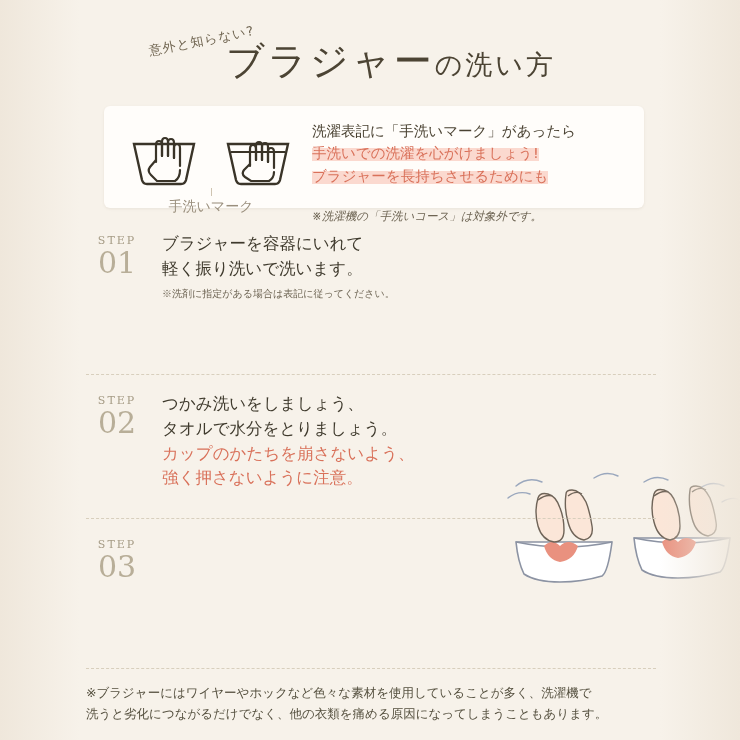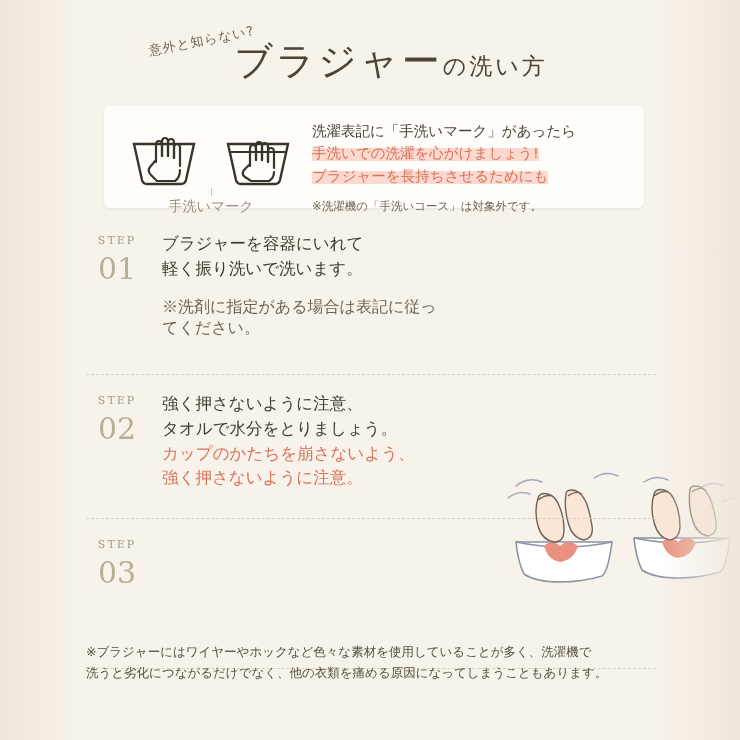--- a/index.html
+++ b/index.html
@@ -59,21 +59,21 @@
   .main-title {
     font-size: 38px;
     color: #4c4434;
     letter-spacing: 3px;
     font-family: "DejaVu Serif", serif;
     white-space: nowrap;
     margin-left: 42px;
     margin-top: 14px;
   }
   .main-title .small {
-    font-size: 23px;
+    font-size: 27px;
   }
 
   
   .markbox {
     position: absolute;
     left: 104px;
     top: 106px;
     width: 540px;
     height: 102px;
     background: #fffdfa;
@@ -117,24 +117,25 @@
     font-size: 14.5px;
     line-height: 1.55;
     color: #4a4232;
     font-family: "DejaVu Sans", sans-serif;
   }
   .hl {
     background: linear-gradient(to top, #fbd9cf 0%, #fbd9cf 82%, rgba(251,217,207,0) 82%);
     color: #d9715a;
   }
   .mark-note {
-    margin-top: 11px;
+    margin-top: 21px;
     font-size: 11.5px;
     color: #6d6453;
     line-height: 1.4;
+    font-style: italic;
   }
 
   
   .step {
     position: absolute;
     left: 86px;
     width: 576px;
   }
   .step-1 { top: 232px; height: 130px; }
   .step-2 { top: 392px; height: 112px; }
@@ -152,42 +153,42 @@
   .step-num .lbl {
     display: block;
     font-size: 11px;
     letter-spacing: 2px;
     color: #a59b85;
   }
   .step-num .no {
     display: block;
     font-size: 30px;
     line-height: 1;
-    margin-top: 7px;
+    margin-top: 1px;
     color: #b8ae98;
   }
   .step-body {
     position: absolute;
     left: 76px;
     top: 0;
     width: 280px;
   }
   .step-line {
     font-size: 16.5px;
     line-height: 1.5;
     color: #3f3a2d;
     font-family: "DejaVu Sans", sans-serif;
     white-space: nowrap;
   }
   .step-line.accent {
     color: #d9715a;
   }
   .step-sub {
-    margin-top: 15px;
-    font-size: 16px;
+    margin-top: 5px;
+    font-size: 10px;
     color: #6d6453;
     font-family: Liberation Serif, serif;
   }
 
   
   .sep {
     position: absolute;
     left: 86px;
     width: 570px;
     border-top: 1px dashed #d8cfbd;
@@ -200,21 +201,21 @@
   
   .illus {
     position: absolute;
   }
   .illus-1 { left: 408px; top: 236px; }
 
   
   .footer {
     position: absolute;
     left: 86px;
-    top: 641px;
+    top: 682px;
     width: 572px;
     font-size: 12.5px;
     line-height: 1.7;
     color: #55503f;
     font-family: "DejaVu Sans", sans-serif;
   }
 </style>
 </head>
 <body>
 
@@ -319,21 +320,21 @@
   </div>
 
   <div class="sep sep-1"></div>
 
   <div class="step step-2">
     <div class="step-num">
       <span class="lbl">STEP</span>
       <span class="no">02</span>
     </div>
     <div class="step-body">
-      <div class="step-line">強く押さないように注意、</div>
+      <div class="step-line">つかみ洗いをしましょう、</div>
       <div class="step-line">タオルで水分をとりましょう。</div>
       <div class="step-line accent">カップのかたちを崩さないよう、</div>
       <div class="step-line accent">強く押さないように注意。</div>
     </div>
 
   </div>
 
   <div class="sep sep-2"></div>
 
   <div class="step step-3">

